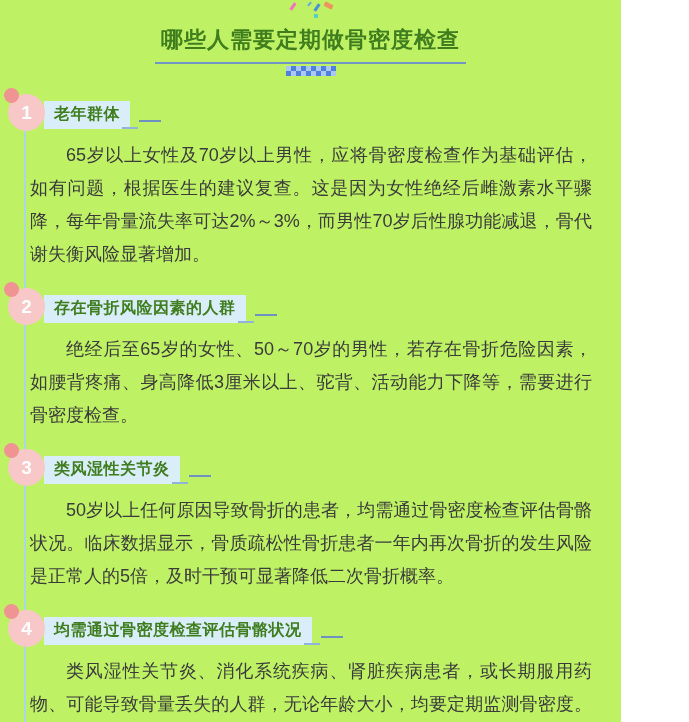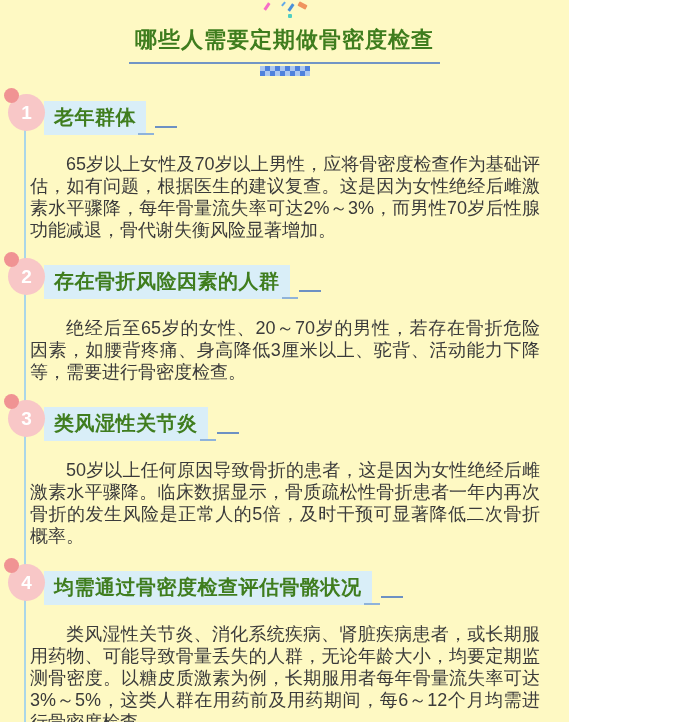--- a/index.html
+++ b/index.html
@@ -1,19 +1,19 @@
 <!DOCTYPE html>
 <html><head>
 <meta charset="utf-8">
 <style>
   html,body { margin:0; padding:0; background:#fff; }
   .page {
     position:relative;
-    width:569px; height:722px;
-    background:#fef9c3;
+    width:621px; height:722px;
+    background:#bef264;
     overflow:hidden;
     font-family:"Liberation Sans","DejaVu Sans",sans-serif;
   }
 
   
   .title-block { position:relative; text-align:center; padding-top:25px; }
   .page-title {
     display:inline-block; margin:0;
     font-size:22px; font-weight:bold; letter-spacing:1px;
     color:#3f7d1e;
@@ -46,31 +46,31 @@
     width:37px; height:37px; border-radius:50%;
     background:#f8c7c7; color:#ffffff;
     font-size:19px; font-weight:bold;
     display:flex; align-items:center; justify-content:center;
   }
   .badge::before {
     content:""; position:absolute; left:-4px; top:-6px; z-index:-1;
     width:15px; height:15px; border-radius:50%; background:#f09393;
   }
   .sec-h {
-    display:inline-block; margin:0 0 8px 44px;
+    display:inline-block; margin:0 0 0 44px;
     background:#d9eef8; color:#3f7d1e;
-    font-size:20px; font-weight:bold; letter-spacing:0.5px;
+    font-size:16px; font-weight:bold; letter-spacing:0.5px;
     padding:3px 10px 4px 10px;
     position:relative;
   }
   .sec-h .u1 { position:absolute; right:-8px;  bottom:0;   width:16px; height:2px; background:#8fb3da; }
   .sec-h .u2 { position:absolute; right:-31px; bottom:7px; width:22px; height:2px; background:#6d91c3; }
   .body-p {
     margin:10px 29px 0 30px;
-    font-size:18px; line-height:22px;
+    font-size:18px; line-height:33px;
     color:#3b3b3b;
     text-align:justify; text-indent:2em;
   }
 </style>
 </head>
 <body>
 
 <div class="page">
 
   <header class="title-block">
@@ -101,34 +101,34 @@
   <section class="sec">
     <div class="vline"></div>
     <div class="badge">
       <span>2</span>
     </div>
     <h2 class="sec-h">
       <span>存在骨折风险因素的人群</span>
       <span class="u1"></span>
       <span class="u2"></span>
     </h2>
-    <p class="body-p">绝经后至65岁的女性、20～70岁的男性，若存在骨折危险因素，如腰背疼痛、身高降低3厘米以上、驼背、活动能力下降等，需要进行骨密度检查。</p>
+    <p class="body-p">绝经后至65岁的女性、50～70岁的男性，若存在骨折危险因素，如腰背疼痛、身高降低3厘米以上、驼背、活动能力下降等，需要进行骨密度检查。</p>
   </section>
 
   <section class="sec">
     <div class="vline"></div>
     <div class="badge">
       <span>3</span>
     </div>
     <h2 class="sec-h">
       <span>类风湿性关节炎</span>
       <span class="u1"></span>
       <span class="u2"></span>
     </h2>
-    <p class="body-p">50岁以上任何原因导致骨折的患者，这是因为女性绝经后雌激素水平骤降。临床数据显示，骨质疏松性骨折患者一年内再次骨折的发生风险是正常人的5倍，及时干预可显著降低二次骨折概率。</p>
+    <p class="body-p">50岁以上任何原因导致骨折的患者，均需通过骨密度检查评估骨骼状况。临床数据显示，骨质疏松性骨折患者一年内再次骨折的发生风险是正常人的5倍，及时干预可显著降低二次骨折概率。</p>
   </section>
 
   <section class="sec">
     <div class="vline"></div>
     <div class="badge">
       <span>4</span>
     </div>
     <h2 class="sec-h">
       <span>均需通过骨密度检查评估骨骼状况</span>
       <span class="u1"></span>

